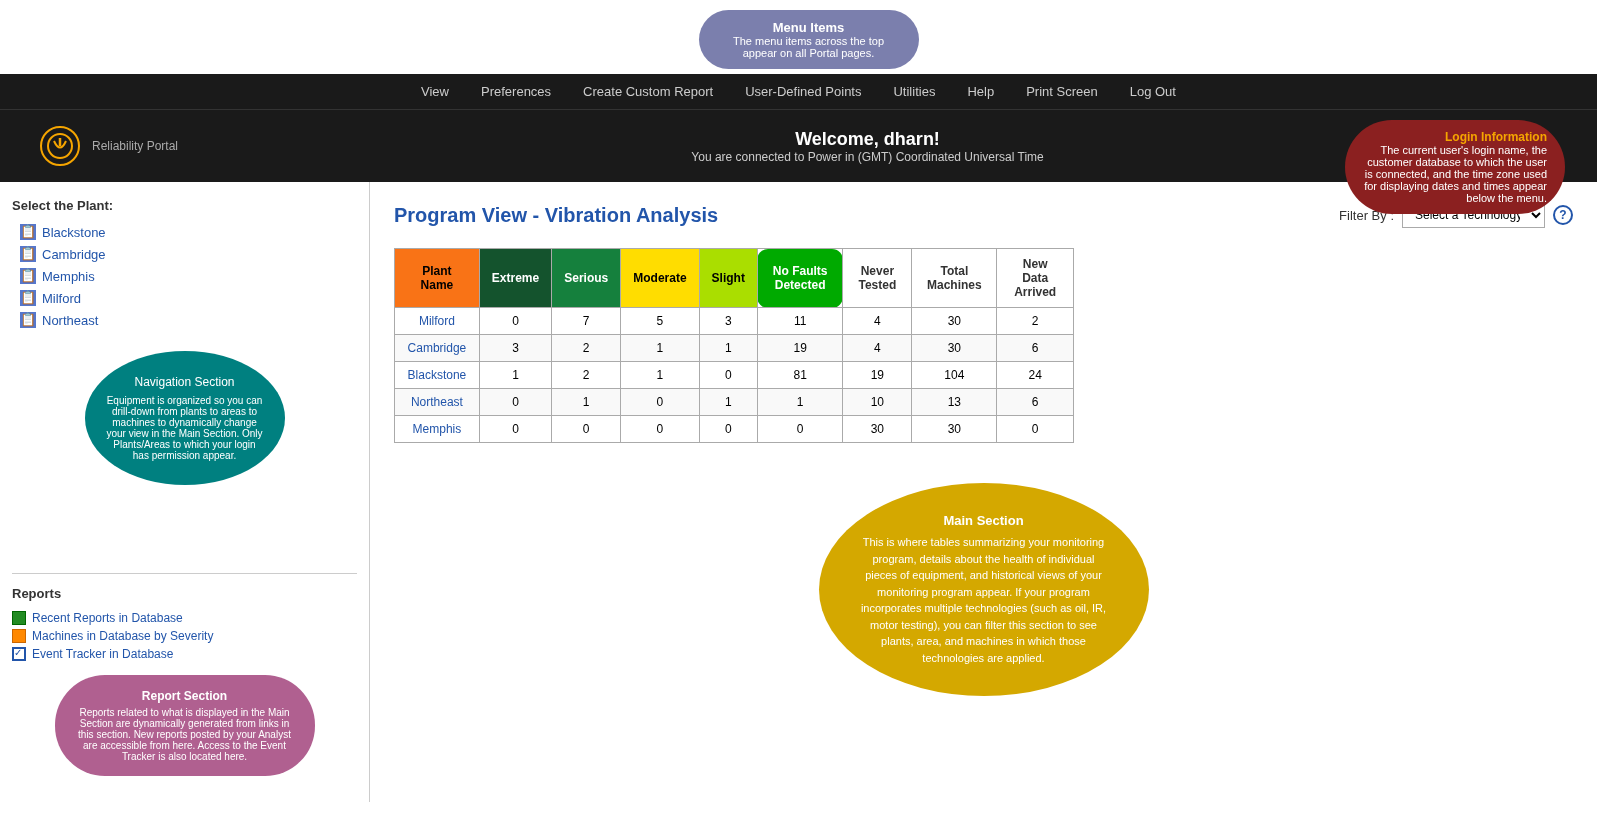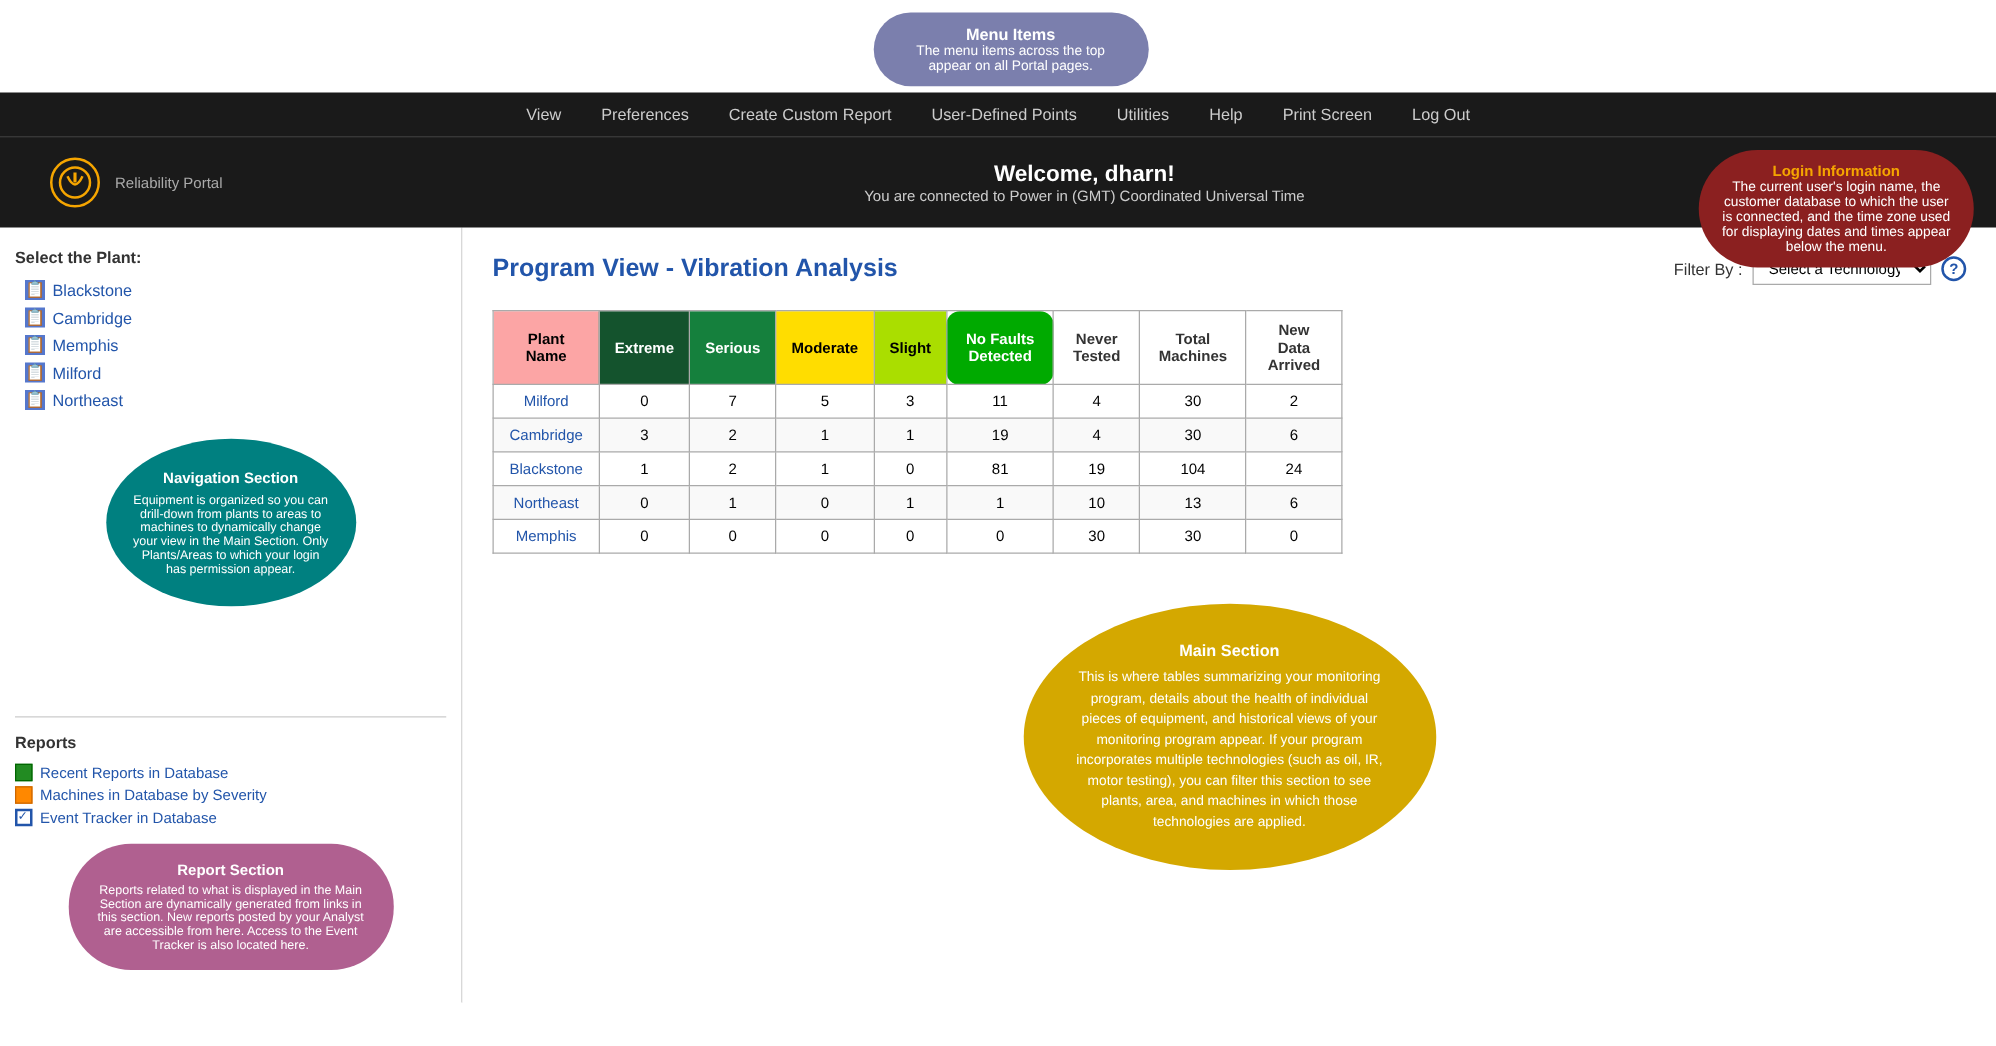--- a/index.html
+++ b/index.html
@@ -19,34 +19,34 @@
     .header { background: #1a1a1a; display: flex; align-items: center; padding: 16px 40px; border-top: 1px solid #333; position: relative; }
     .header-logo { display: flex; align-items: center; gap: 12px; }
     .logo-icon { width: 40px; height: 40px; border-radius: 50%; border: 2px solid #f5a500; display: flex; align-items: center; justify-content: center; }
     .logo-icon svg { width: 28px; height: 28px; }
     .logo-text { color: #fff; }
     .logo-title { font-size: 26px; font-weight: bold; letter-spacing: 2px; color: #fff; font-family: 'Arial Black', Arial, sans-serif; }
     .logo-subtitle { font-size: 12px; color: #aaa; }
     .header-welcome { flex: 1; text-align: center; color: #fff; }
     .header-welcome .welcome-name { font-size: 18px; font-weight: bold; }
     .header-welcome .welcome-sub { font-size: 12px; color: #ccc; }
-    .login-bubble { position: absolute; right: 18px; top: 10px; background: #8b2020; border-radius: 50px; padding: 10px 18px; max-width: 220px; text-align: center; }
+    .login-bubble { position: absolute; right: 32px; top: 10px; background: #8b2020; border-radius: 50px; padding: 10px 18px; max-width: 220px; text-align: right; }
     .login-bubble .bubble-title { color: #f5a500; font-weight: bold; font-size: 12px; }
     .login-bubble .bubble-text { color: #fff; font-size: 11px; }
 
     
     .layout { display: flex; min-height: 620px; }
 
     
     .sidebar { width: 370px; min-width: 370px; background: #fff; border-right: 1px solid #ccc; padding: 16px 12px; display: flex; flex-direction: column; }
     .sidebar-section-title { font-size: 13px; font-weight: bold; color: #333; margin-bottom: 8px; }
     .sidebar-plant-item { display: flex; align-items: center; gap: 6px; padding: 3px 8px; color: #2255aa; font-size: 13px; cursor: pointer; }
     .plant-icon { width: 16px; height: 16px; background: #5577cc; display: inline-block; }
     .nav-bubble { background: #008080; border-radius: 50%; padding: 18px; margin: 20px auto; max-width: 200px; text-align: center; }
-    .nav-bubble .bubble-title { color: #fff; font-weight: bold; font-size: 12px; margin-bottom: 6px; }
+    .nav-bubble .bubble-title { color: #fff; font-weight: normal; font-size: 12px; margin-bottom: 6px; }
     .nav-bubble .bubble-text { color: #fff; font-size: 10px; }
 
     .sidebar-bottom { margin-top: auto; border-top: 1px solid #ccc; padding-top: 12px; }
     .reports-title { font-weight: bold; font-size: 13px; color: #333; margin-bottom: 8px; }
     .report-item { display: flex; align-items: center; gap: 6px; padding: 2px 0; color: #2255aa; font-size: 12px; cursor: pointer; }
     .report-icon-green { width: 14px; height: 14px; background: #228B22; border: 1px solid #006600; display: inline-block; }
     .report-icon-orange { width: 14px; height: 14px; background: #ff8800; border: 1px solid #cc6600; display: inline-block; }
     .report-icon-checkbox { width: 14px; height: 14px; background: #fff; border: 2px solid #2255aa; display: inline-block; position: relative; }
     .report-icon-checkbox::after { content: '✓'; color: #2255aa; font-size: 10px; position: absolute; top: -2px; left: 0; }
 
@@ -61,21 +61,21 @@
     .filter-section { display: flex; align-items: center; gap: 8px; }
     .filter-label { font-size: 13px; color: #333; }
     .filter-select { width: 143px; padding: 4px 8px; border: 1px solid #aaa; font-size: 12px; background: #fff; }
     .help-icon { width: 20px; height: 20px; border-radius: 50%; background: #fff; border: 2px solid #2255aa; color: #2255aa; display: flex; align-items: center; justify-content: center; font-weight: bold; font-size: 12px; cursor: pointer; }
 
     
     .data-table { border-collapse: collapse; width: 680px; border: 1px solid #aaa; }
     .data-table th { padding: 8px 12px; text-align: center; font-size: 12px; border: 1px solid #aaa; }
     .data-table td { padding: 6px 12px; text-align: center; font-size: 12px; border: 1px solid #aaa; }
     .data-table tr:nth-child(even) { background: #f9f9f9; }
-    .th-plant { text-align: left; background: #fca5a5; }
+    .th-plant { text-align: left; background: #f97316; }
     .th-extreme { background: #14532d; color: #fff; }
     .th-serious { background: #15803d; color: #fff; }
     .th-moderate { background: #ffdd00; color: #000; }
     .th-slight { background: #aade00; color: #000; }
     .th-nofaults { background: #00aa00; color: #fff; border-radius: 11px; }
     .th-normal { background: #fff; color: #333; font-size: 11px; }
     .plant-link { color: #2255aa; text-align: left; }
 
     
     .main-bubble-container { display: flex; justify-content: center; margin-top: 40px; }

